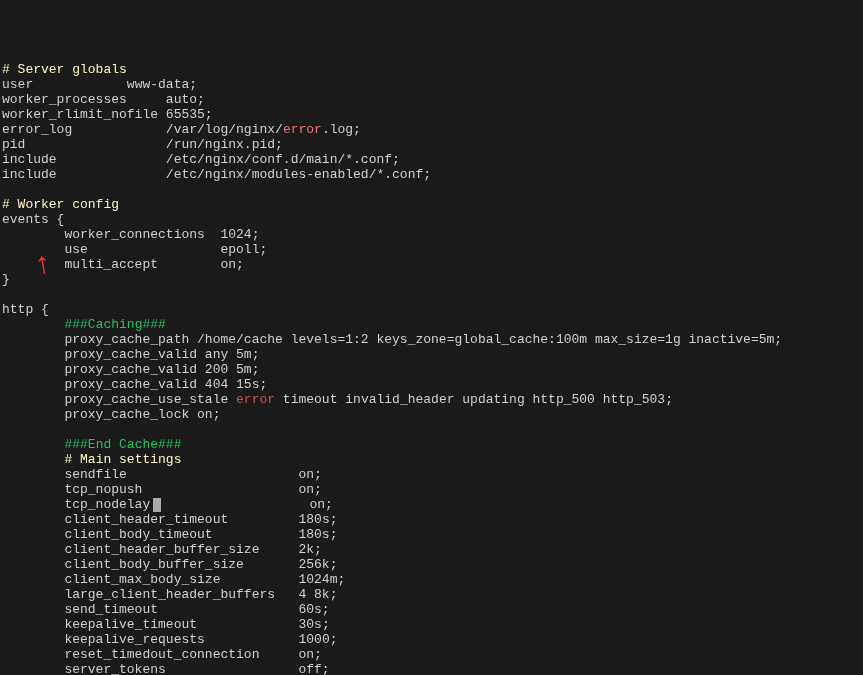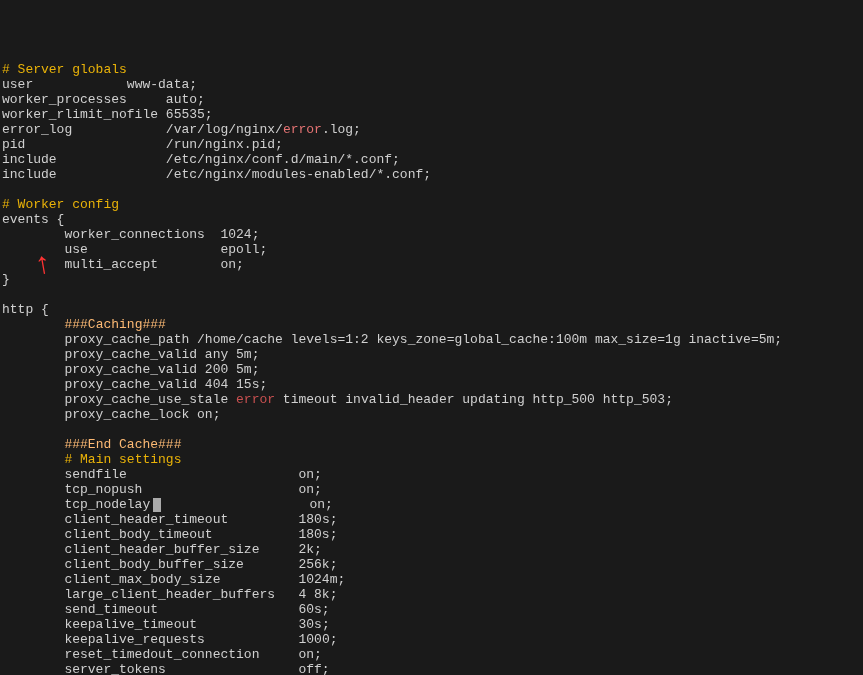--- a/index.html
+++ b/index.html
@@ -13,25 +13,25 @@
       font-family: 'Consolas', 'Monaco', 'Courier New', monospace;
       font-size: 13px;
       line-height: 15px;
       white-space: pre;
       padding: 2px;
       overflow: hidden;
       width: 863px;
       height: 675px;
     }
     .comment-blue {
-      color: #eab308;
+      color: #fef9c3;
       font-family: Liberation Mono, monospace;
     }
     .comment-cyan {
-      color: #fdba74;
+      color: #22c55e;
       text-align: center;
     }
     .error-red {
       color: #e57373;
     }
     .error-dark {
       color: #c85050;
     }
     .arrow {
       position: absolute;

